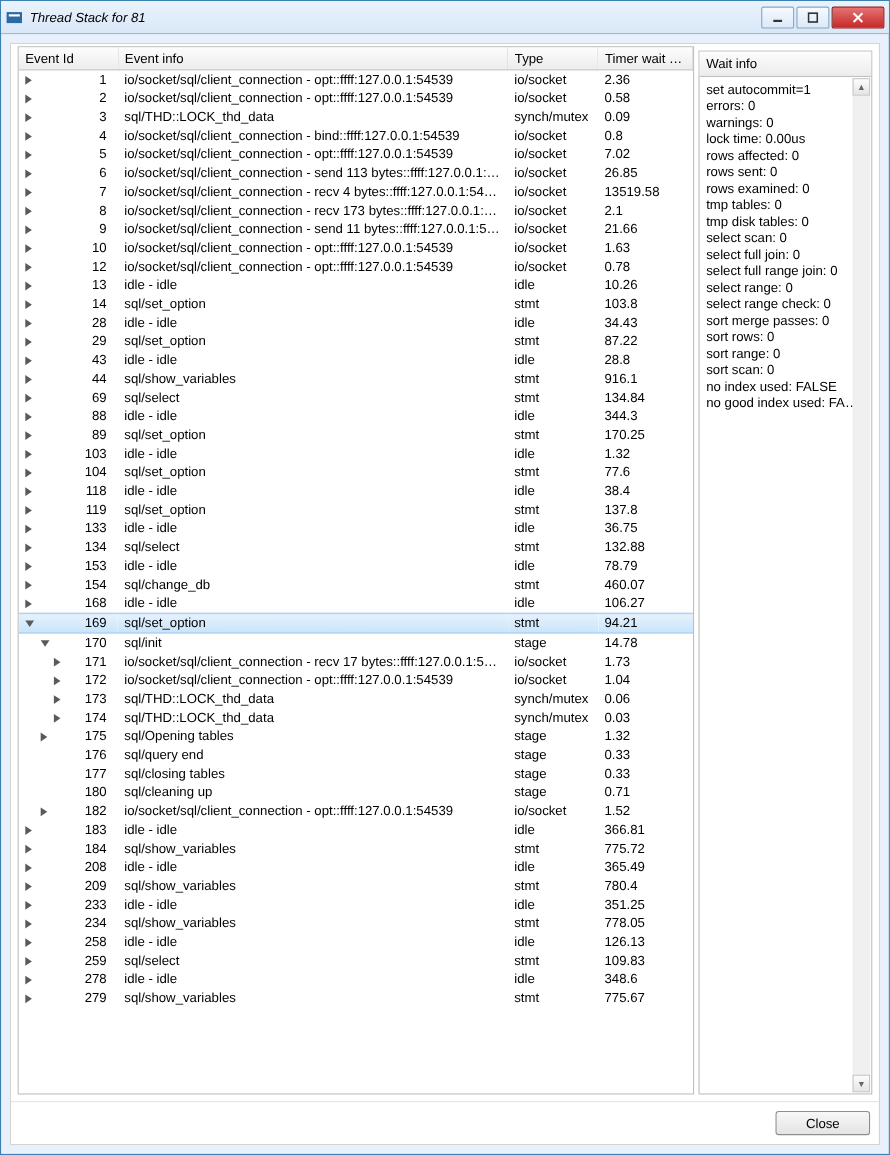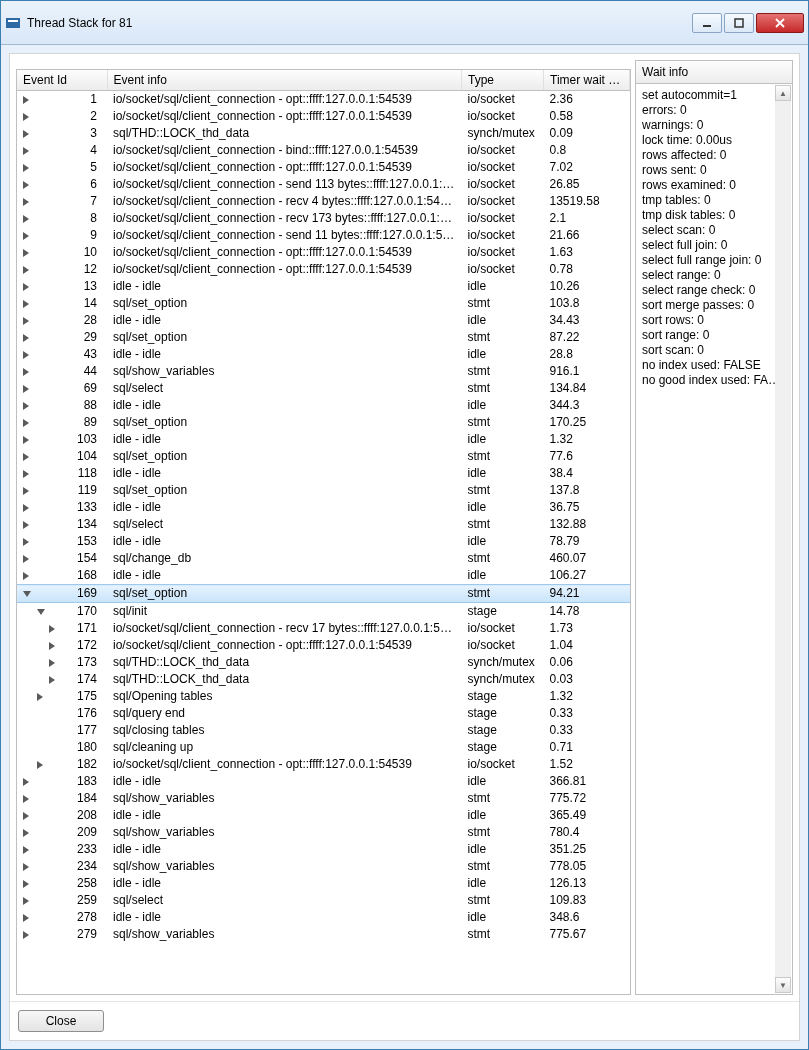--- a/index.html
+++ b/index.html
@@ -13,26 +13,27 @@
   }
   .window {
     width: 809px;
     height: 1050px;
     border: 1px solid #3c7fb1;
     display: flex;
     flex-direction: column;
     background: linear-gradient(#e8f1fb, #d6e5f5 6px, #e8f1fb 30px);
   }
   .titlebar {
-    height: 44px;
+    height: 30px;
     display: flex;
     align-items: center;
     padding: 0 4px;
     background: linear-gradient(#eaf3fc, #d9e7f8);
     border-bottom: 1px solid #a0b8d0;
+    font-style: italic;
   }
   .titlebar .app-icon {
     width: 16px; height: 16px;
     margin-right: 6px;
     display: inline-flex;
     align-items: center; justify-content: center;
   }
   .titlebar .title { flex: 1; color: #000; }
   .win-btns { display: flex; gap: 2px; }
   .win-btn {
@@ -59,21 +60,21 @@
     overflow: hidden;
   }
   .body-row {
     flex: 1;
     display: flex;
     overflow: hidden;
   }
   .table-wrap {
     flex: 1;
     border: 1px solid #bfbfbf;
-    margin: 15px 4px 6px 6px;
+    margin: 2px 4px 6px 6px;
     overflow: auto;
     background: #fff;
   }
   table {
     border-collapse: collapse;
     width: 100%;
     table-layout: fixed;
   }
   thead th {
     position: sticky; top: 0;
@@ -155,21 +156,21 @@
     height: 16px;
     background: linear-gradient(#fdfdfd,#e4e4e4);
     border: 1px solid #c9c9c9;
     display:flex;align-items:center;justify-content:center;
     font-size: 8px; color:#666;
   }
   
   .footer {
     padding: 8px;
     display: flex;
-    justify-content: flex-start;
+    justify-content: flex-end;
     border-top: 1px solid #e4e4e4;
   }
   .btn {
     min-width: 86px;
     padding: 3px 14px;
     border: 1px solid #8e8e8e;
     border-radius: 3px;
     background: linear-gradient(#f7f7f7,#e4e4e4);
     text-align: center;
   }

